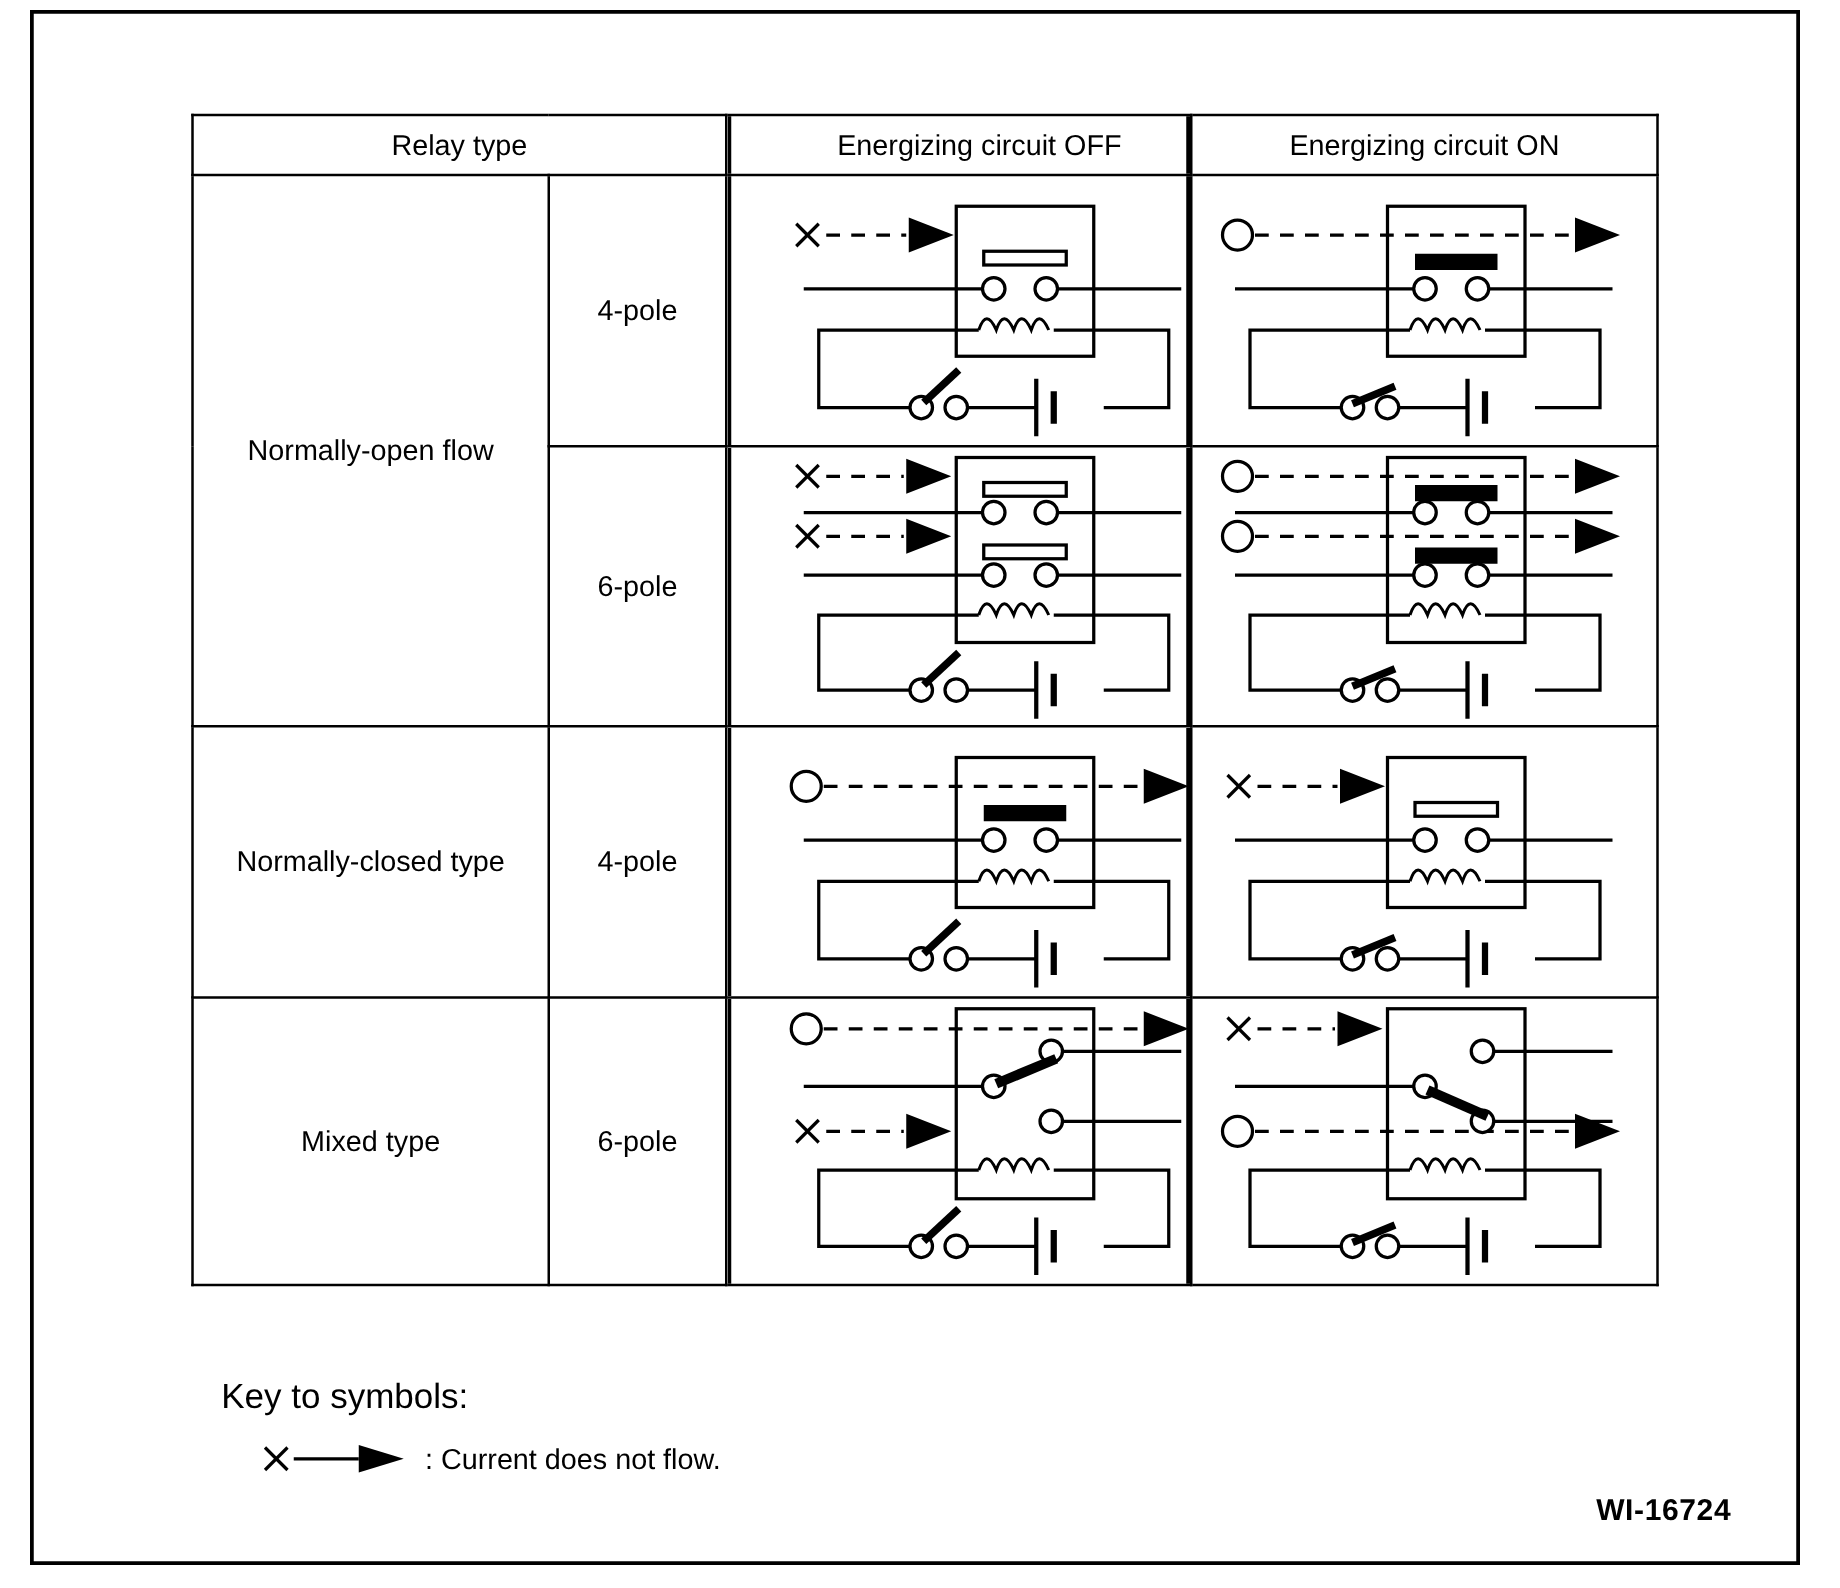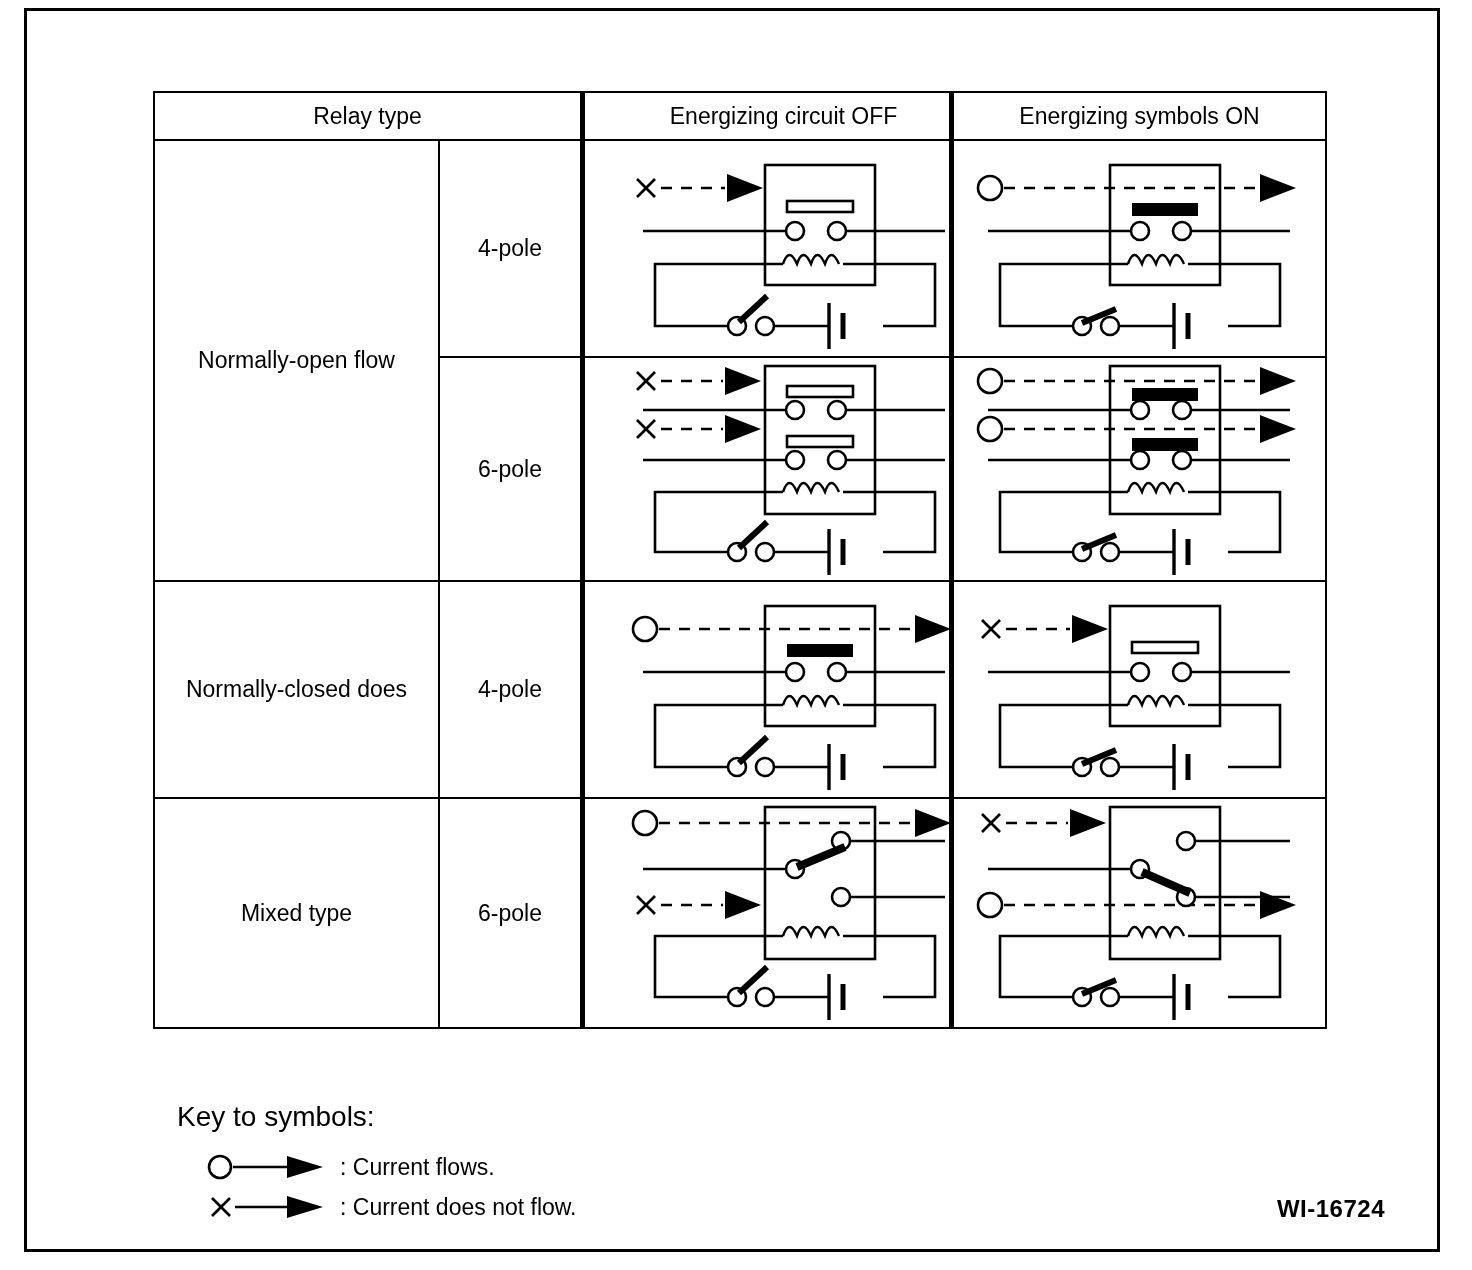--- a/index.html
+++ b/index.html
@@ -91,21 +91,21 @@
       <colgroup>
         <col class="col-type">
           <col class="col-pole">
           <col class="col-off">
           <col class="col-on">
       </colgroup>
       <tbody>
           <tr>
         <th class="hdr" colspan="2">Relay type</th>
         <th class="hdr off-col">Energizing circuit OFF</th>
-        <th class="hdr">Energizing symbols ON</th>
+        <th class="hdr">Energizing circuit ON</th>
       </tr>
 
       <tr>
         <td rowspan="2" class="type-label">Normally-open flow</td>
         <td class="pole-label">4-pole</td>
         <td class="off-cell">
           <div class="cellwrap">
             <svg width="360" height="215" viewBox="0 0 360 215">
               <g stroke="#000" fill="none" stroke-width="2.6">
 
@@ -250,21 +250,21 @@
                 <circle cx="122" cy="194" r="9" fill="#fff"></circle>
                 <circle cx="150" cy="194" r="9" fill="#fff"></circle>
                 <path d="M122 191 L156 177" stroke-width="6"></path>
               </g>
             </svg>
           </div>
         </td>
       </tr>
 
       <tr>
-        <td class="type-label">Normally-closed does</td>
+        <td class="type-label">Normally-closed type</td>
         <td class="pole-label">4-pole</td>
         <td class="off-cell">
           <div class="cellwrap">
             <svg width="360" height="215" viewBox="0 0 360 215">
               <g stroke="#000" fill="none" stroke-width="2.6">
                 <circle cx="30" cy="47" r="12" fill="#fff"></circle>
                 <line x1="44" y1="47" x2="300" y2="47" stroke-dasharray="11,9"></line>
                 <polygon points="300,33 336,47 300,61" fill="#000" stroke="none"></polygon>
                 <rect x="150" y="24" width="110" height="120"></rect>
                 <rect x="172" y="62" width="66" height="13" fill="#000" stroke="none"></rect>
@@ -400,28 +400,20 @@
           </div>
         </td>
       </tr>
     </tbody>
       </table>
   </div>
 
   <div id="key-block">
     <div id="key-title">Key to symbols:</div>
 
-    <div class="key-row">
-      <svg class="key-sym" viewBox="0 0 125 30">
-        <circle cx="13" cy="15" r="11" fill="#fff" stroke="#000" stroke-width="2.6"></circle>
-        <line x1="26" y1="15" x2="80" y2="15" stroke="#000" stroke-width="2.6"></line>
-        <polygon points="80,4 116,15 80,26" fill="#000"></polygon>
-      </svg>
-      <span class="key-text">: Current flows.</span>
-    </div>
 
     <div class="key-row">
       <svg class="key-sym" viewBox="0 0 125 30">
         <g stroke="#000" stroke-width="2.6">
           <line x1="5" y1="6" x2="23" y2="24"></line>
             <line x1="23" y1="6" x2="5" y2="24"></line>
           <line x1="28" y1="15" x2="80" y2="15"></line>
         </g>
         <polygon points="80,4 116,15 80,26" fill="#000"></polygon>
       </svg>

